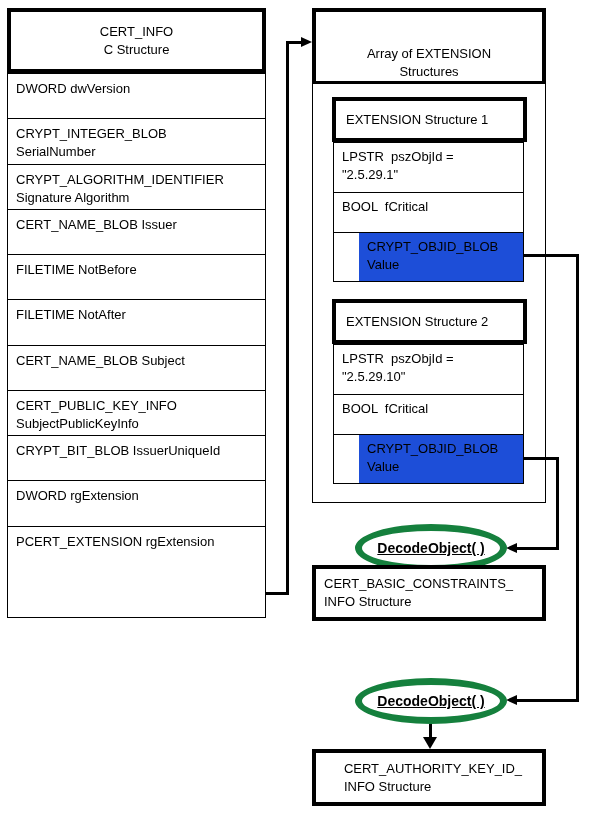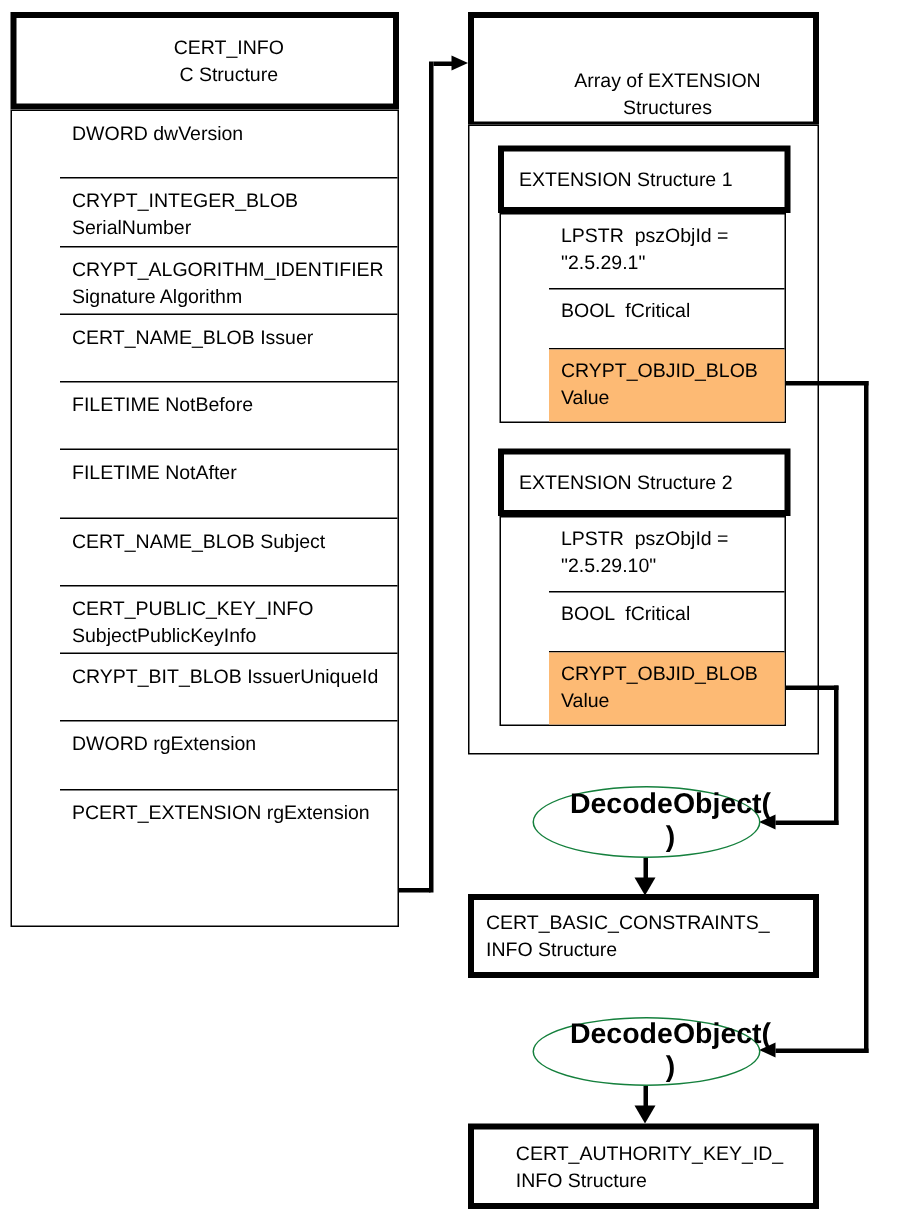--- a/index.html
+++ b/index.html
@@ -1,35 +1,35 @@
 <!DOCTYPE html>
 <html><head>
 <meta charset="utf-8">
 <style>
   html,body{margin:0;padding:0;background:#fff;}
   #canvas{position:relative;width:615px;height:817px;background:#ffffff;overflow:hidden;
           font-family:"Liberation Sans",sans-serif;color:#000;}
-  .abs{position:absolute;box-sizing:border-box;padding-left:32px;}
+  .abs{position:absolute;box-sizing:border-box;}
   .thick{border:4px solid #000;background:#fff;}
   .thin{border:1px solid #000;background:#fff;}
   .txt{font-size:13px;line-height:18px;white-space:pre-wrap;}
   .center{display:flex;align-items:center;justify-content:center;text-align:center;}
   .vcenter{display:flex;align-items:center;}
-  .gray{background:#fdba74;}
+  .gray{background:#1d4ed8;margin-left:25px;}
   .line{position:absolute;background:#000;}
   
   #cert-rows{display:grid;grid-template-rows:repeat(12,1fr);}
   .crow{border-bottom:1px solid #000;padding:6px 8px 0 8px;overflow:hidden;}
   .crow:last-child{border-bottom:none;}
   
   .ext-rows{display:grid;grid-template-rows:50px 40px 1fr;}
   .erow{border-bottom:1px solid #000;padding:5px 8px 0 8px;overflow:hidden;}
   .erow:last-child{border-bottom:none;}
-  .ellipse{border:1px solid #15803d;border-radius:50%;background:#fff;
-           font-weight:bold;font-size:19px;}
+  .ellipse{border:7px solid #15803d;border-radius:50%;background:#fff;
+           font-weight:bold;font-size:14px;text-decoration:underline;}
   
   .tri-right{position:absolute;width:0;height:0;border-left:11px solid #000;
              border-top:5px solid transparent;border-bottom:5px solid transparent;}
   .tri-left{position:absolute;width:0;height:0;border-right:11px solid #000;
             border-top:5px solid transparent;border-bottom:5px solid transparent;}
   .tri-down{position:absolute;width:0;height:0;border-top:12px solid #000;
             border-left:7px solid transparent;border-right:7px solid transparent;}
 </style>
 </head>
 <body>
@@ -110,21 +110,21 @@
 
   <div class="abs ellipse center" style="left:355px;top:524px;width:152px;height:48px;">
     <span>DecodeObject( )</span>
   </div>
 
   <div>
     <div class="line" style="left:429px;top:572px;width:3px;height:16px;"></div>
     <div class="tri-down" style="left:423px;top:585px;"></div>
   </div>
 
-  <div class="abs thick vcenter txt" style="left:312px;top:596px;width:234px;height:56px;padding-left:8px;">
+  <div class="abs thick vcenter txt" style="left:312px;top:565px;width:234px;height:56px;padding-left:8px;">
     <span>CERT_BASIC_CONSTRAINTS_
 INFO Structure</span>
   </div>
 
   <div class="abs ellipse center" style="left:355px;top:678px;width:152px;height:46px;">
     <span>DecodeObject( )</span>
   </div>
 
   <div>
     <div class="line" style="left:429px;top:724px;width:3px;height:15px;"></div>

